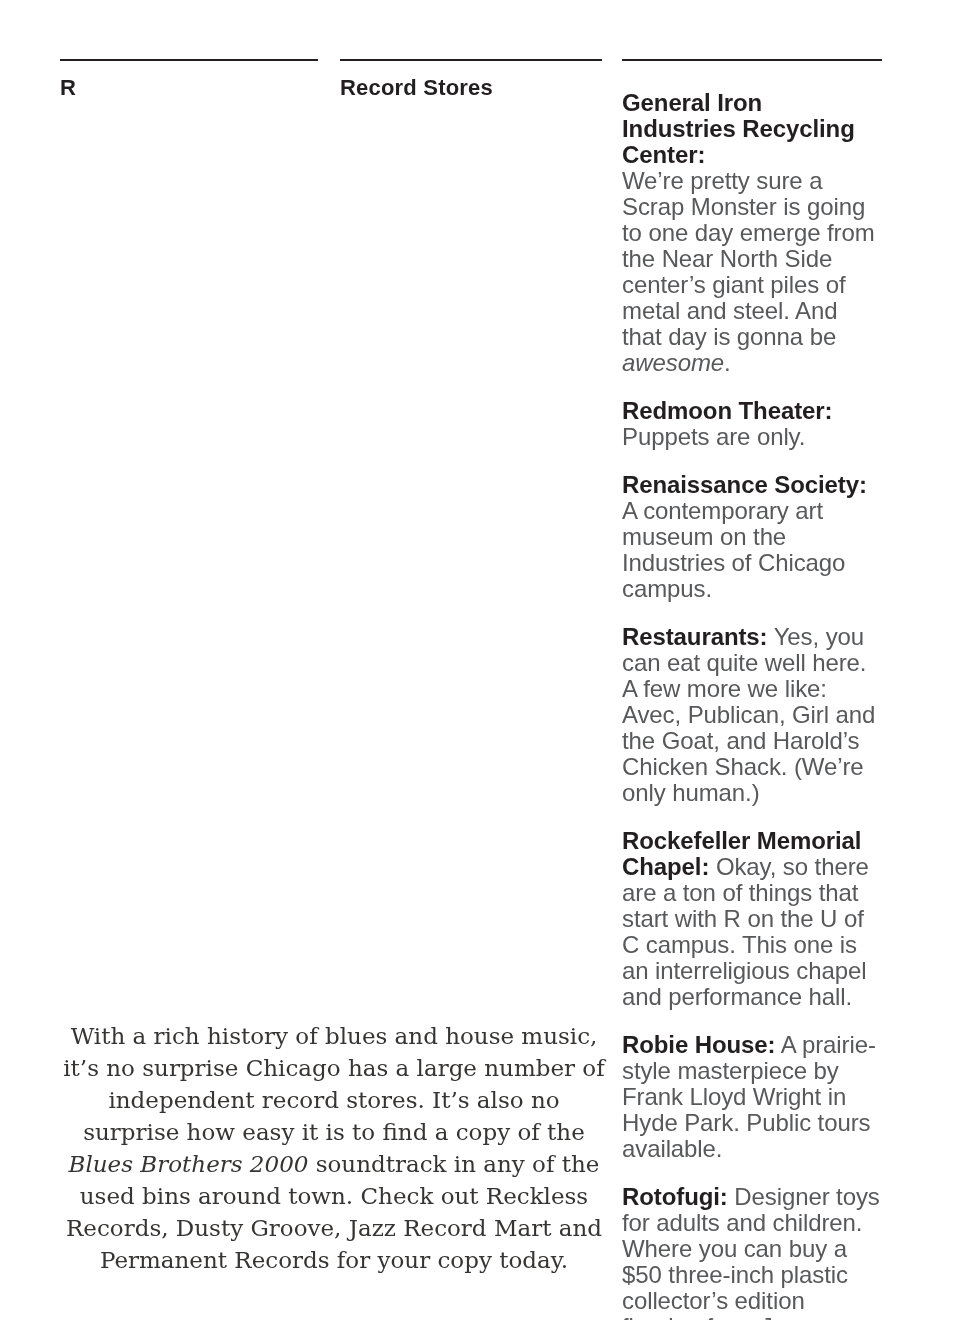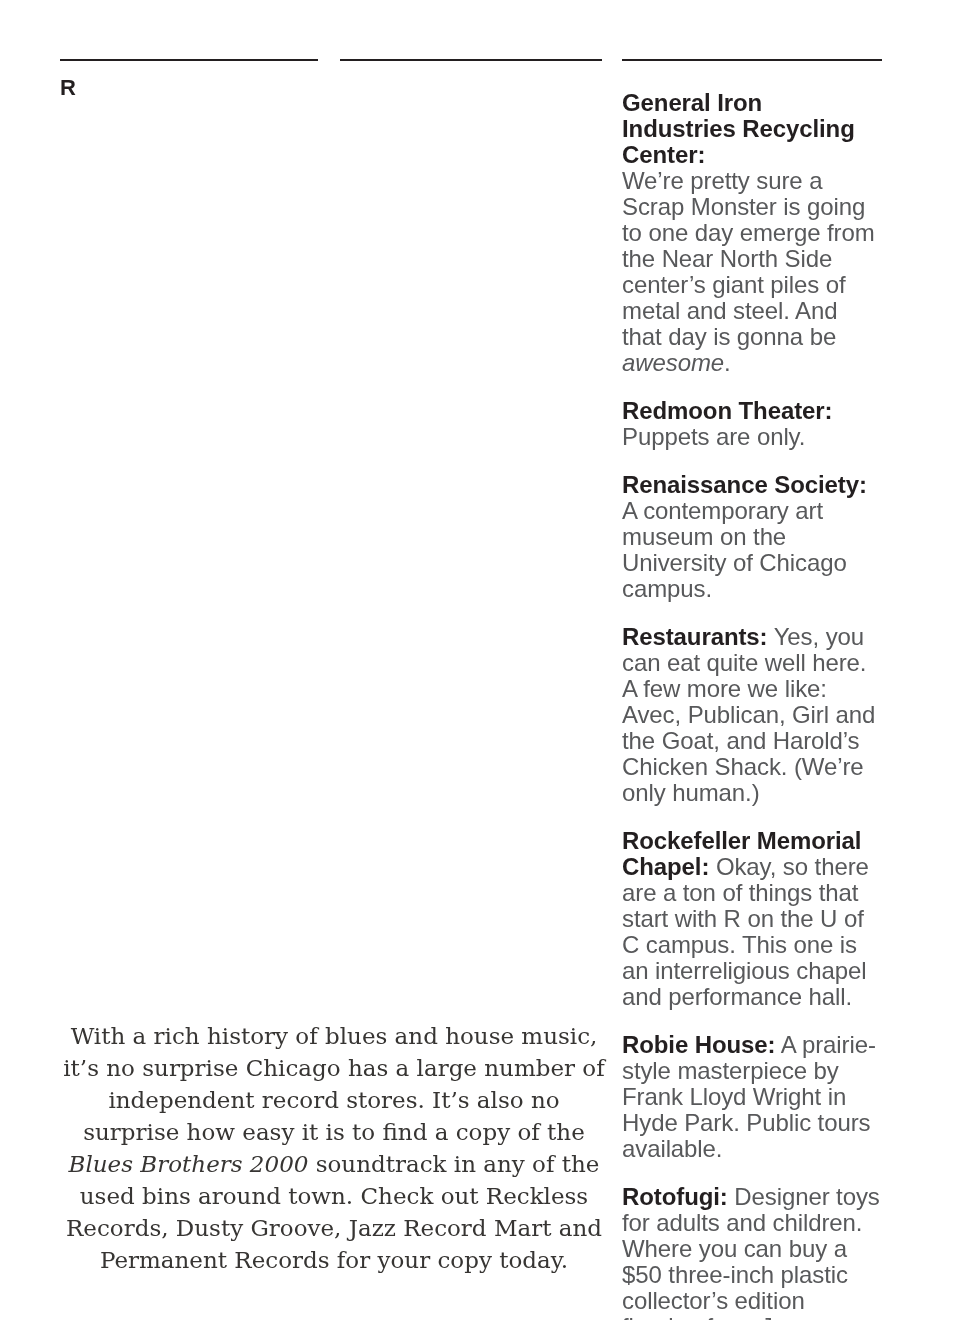--- a/index.html
+++ b/index.html
@@ -59,40 +59,41 @@
 
 <div class="page">
 
   <section class="col col-letter">
     <div class="rule"></div>
     <h2 class="col-header">R</h2>
   </section>
 
   <section class="col col-topic">
     <div class="rule"></div>
+    <h2 class="col-header">Record Stores</h2>
   </section>
 
   <section class="col col-right">
     <div class="rule"></div>
 
     <div class="entries">
 
       <p class="entry block-title">
         <strong class="entry-title">General Iron Industries Recycling Center:</strong>
         <span class="entry-body"><span>We’re pretty sure a Scrap Monster is going to one day emerge from the Near North Side center’s giant piles of metal and steel. And that day is gonna be </span><em>awesome</em><span>.</span></span>
       </p>
 
       <p class="entry block-title">
         <strong class="entry-title">Redmoon Theater:</strong>
         <span class="entry-body"><span>Puppets are only.</span></span>
       </p>
 
       <p class="entry block-title">
         <strong class="entry-title">Renaissance Society:</strong>
-        <span class="entry-body"><span>A contemporary art museum on the University of Chicago campus.</span></span>
+        <span class="entry-body"><span>A contemporary art museum on the Industries of Chicago campus.</span></span>
       </p>
 
       <p class="entry">
         <strong class="entry-title">Restaurants:</strong>
         <span class="entry-body"><span>Yes, you can eat quite well here. A few more we like: Avec, Publican, Girl and the Goat, and Harold’s Chicken Shack. (We’re only human.)</span></span>
       </p>
 
       <p class="entry">
         <strong class="entry-title">Rockefeller Memorial Chapel:</strong>
         <span class="entry-body"><span>Okay, so there are a ton of things that start with R on the U of C campus. This one is an interreligious chapel and performance hall.</span></span>

